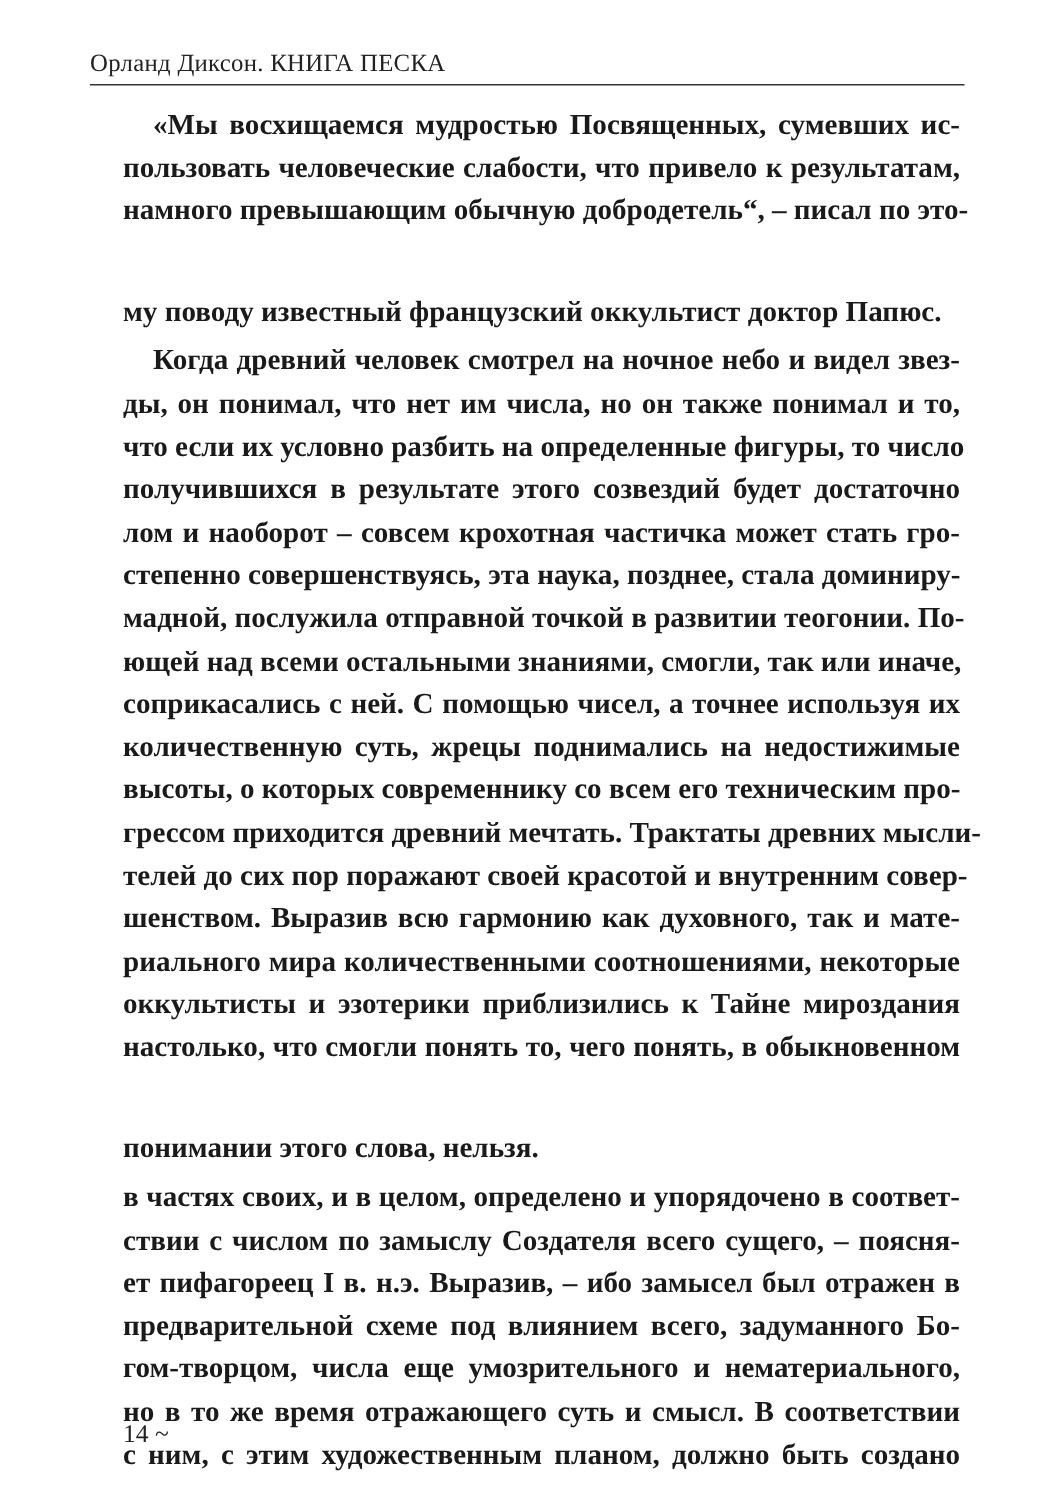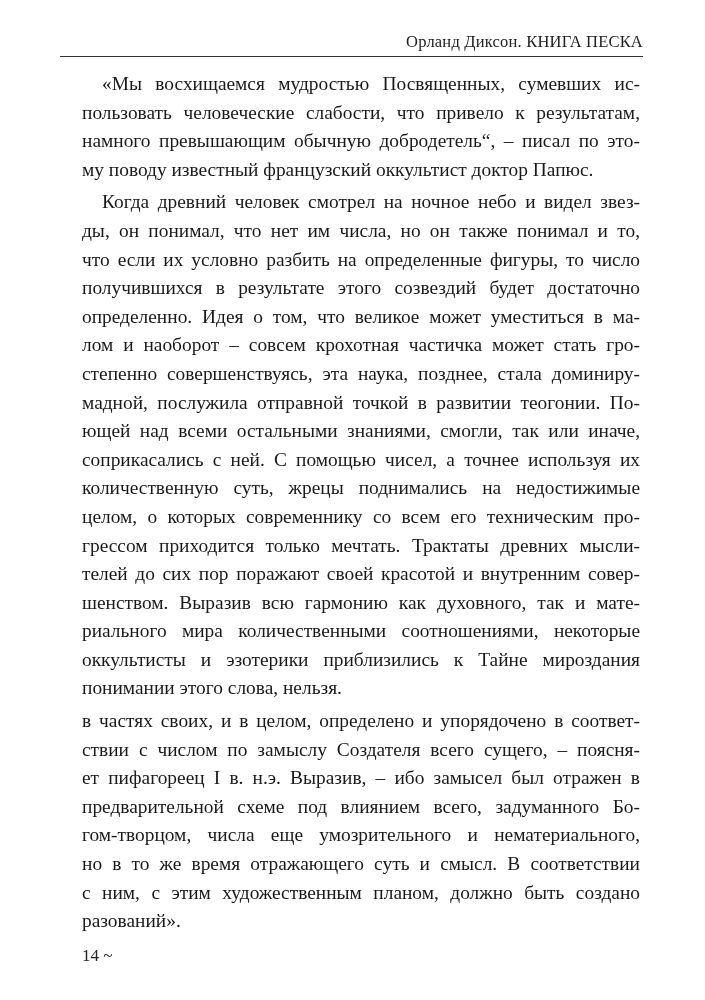--- a/index.html
+++ b/index.html
@@ -13,21 +13,21 @@
       position: relative;
       overflow: hidden;
       color: #1a1a1a;
       font-family: "Liberation Serif", "DejaVu Serif", serif;
     }
     .running-head {
       position: absolute;
       left: 60px;
       width: 583px;
       top: 32px;
-      text-align: right;
+      text-align: left;
       font-size: 16.5px;
       letter-spacing: 0.2px;
       color: #222;
     }
     .head-rule {
       position: absolute;
       left: 60px;
       width: 583px;
       top: 56px;
       height: 0;
@@ -40,26 +40,28 @@
       top: 70px;
     }
     .line {
       height: 28.6px;
       line-height: 28.6px;
       font-size: 19.4px;
       white-space: nowrap;
       text-align: justify;
       text-align-last: justify;
       overflow: visible;
+      font-weight: bold;
     }
     .line.indent {
       padding-left: 20px;
     }
     .line.last {
       text-align-last: left;
+      margin-top: 39px;
     }
     .para-gap {
       height: 4px;
     }
     .folio {
       position: absolute;
       left: 82px;
       top: 946px;
       font-size: 17px;
       color: #222;
@@ -79,33 +81,33 @@
     <div class="line">намного превышающим обычную добродетель“, – писал по это-</div>
     <div class="line last">му поводу известный французский оккультист доктор Папюс.</div>
   </div>
   <div class="para-gap"></div>
 
   <div>
     <div class="line indent">Когда древний человек смотрел на ночное небо и видел звез-</div>
     <div class="line">ды, он понимал, что нет им числа, но он также понимал и то,</div>
     <div class="line">что если их условно разбить на определенные фигуры, то число</div>
     <div class="line">получившихся в результате этого созвездий будет достаточно</div>
-    <div class="line">определенно. Идея о том, что великое может уместиться в ма-</div>
     <div class="line">лом и наоборот – совсем крохотная частичка может стать гро-</div>
     <div class="line">степенно совершенствуясь, эта наука, позднее, стала доминиру-</div>
     <div class="line">мадной, послужила отправной точкой в развитии теогонии. По-</div>
     <div class="line">ющей над всеми остальными знаниями, смогли, так или иначе,</div>
     <div class="line">соприкасались с ней. С помощью чисел, а точнее используя их</div>
     <div class="line">количественную суть, жрецы поднимались на недостижимые</div>
-    <div class="line">целом, о которых современнику со всем его техническим про-</div>
-    <div class="line">грессом приходится только мечтать. Трактаты древних мысли-</div>
+    <div class="line">высоты, о которых современнику со всем его техническим про-</div>
+    <div class="line">грессом приходится древний мечтать. Трактаты древних мысли-</div>
     <div class="line">телей до сих пор поражают своей красотой и внутренним совер-</div>
     <div class="line">шенством. Выразив всю гармонию как духовного, так и мате-</div>
     <div class="line">риального мира количественными соотношениями, некоторые</div>
     <div class="line">оккультисты и эзотерики приблизились к Тайне мироздания</div>
+    <div class="line">настолько, что смогли понять то, чего понять, в обыкновенном</div>
     <div class="line last">понимании этого слова, нельзя.</div>
   </div>
   <div class="para-gap"></div>
 
   <div>
     <div class="line">в частях своих, и в целом, определено и упорядочено в соответ-</div>
     <div class="line">ствии с числом по замыслу Создателя всего сущего, – поясня-</div>
     <div class="line">ет пифагореец I в. н.э. Выразив, – ибо замысел был отражен в</div>
     <div class="line">предварительной схеме под влиянием всего, задуманного Бо-</div>
     <div class="line">гом-творцом, числа еще умозрительного и нематериального,</div>

